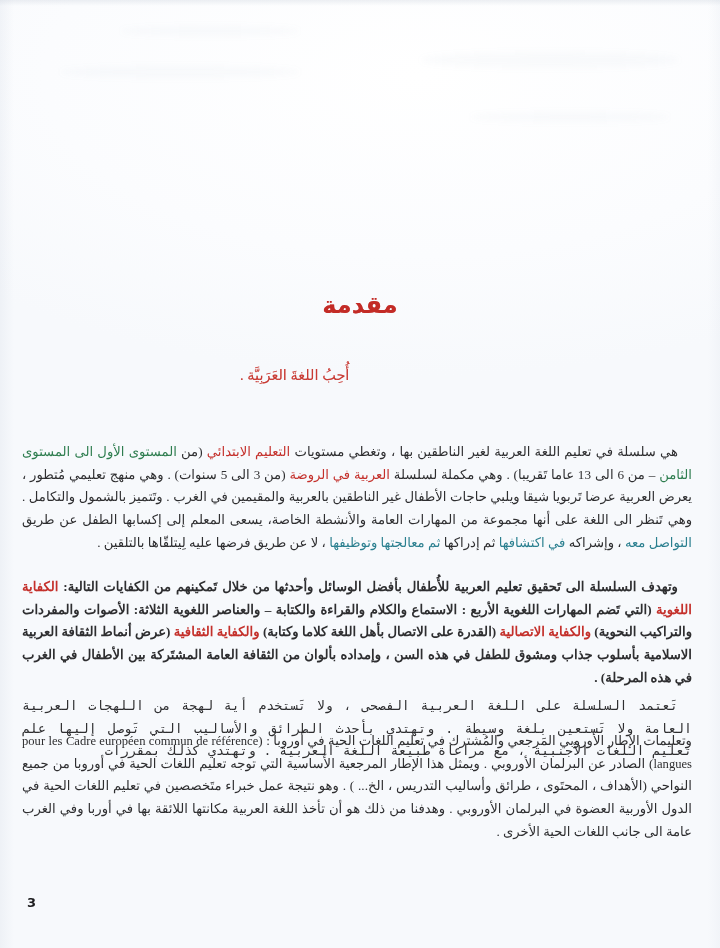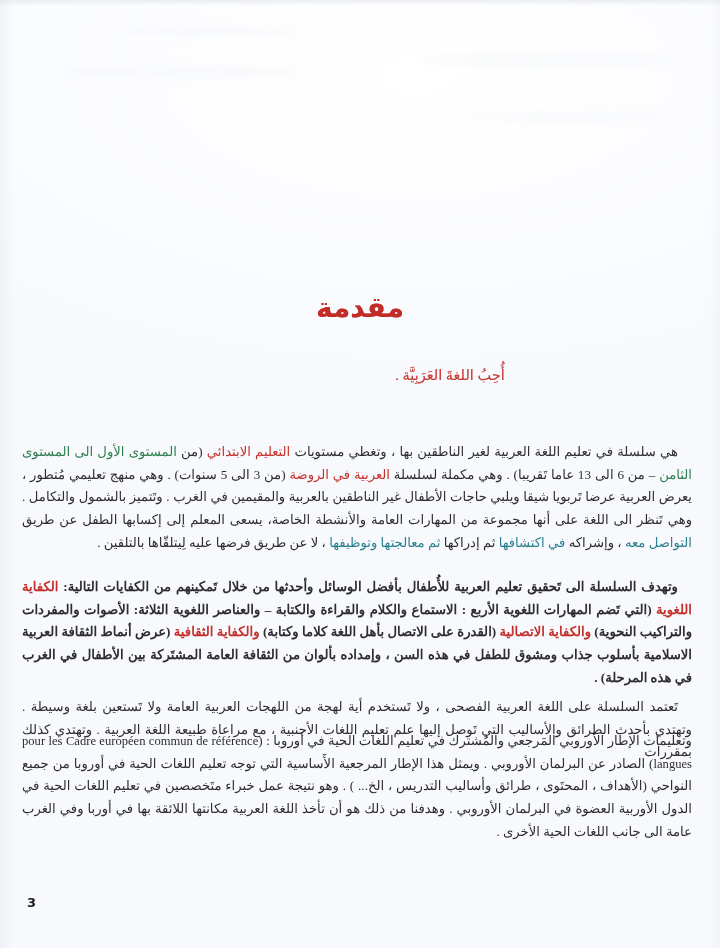--- a/index.html
+++ b/index.html
@@ -54,53 +54,53 @@
   }
 
   .doc-title {
     position: absolute;
     top: 291px;
     right: 0;
     left: 0;
     text-align: center;
     font-family: "DejaVu Sans", "Liberation Sans", sans-serif;
     font-weight: bold;
-    font-size: 28px;
+    font-size: 24px;
     letter-spacing: -0.3px;
     color: #c32b26;
     text-shadow: 0 0 .6px rgba(195,43,38,.55);
   }
 
   .subtitle {
     position: absolute;
     top: 367px;
     right: 60px;
     width: 420px;
-    text-align: center;
+    text-align: left;
     font-size: 14.5px;
     color: #c93a33;
     font-family: "Liberation Serif", serif;
     text-shadow: 0 0 .5px rgba(201,58,51,.35);
   }
 
   .body-block {
     position: absolute;
     right: 28px;
     left: 22px;
     text-align: justify;
     text-align-last: right;
     font-size: 13.2px;
     line-height: 22.6px;
     color: #2e2e30;
     font-family: "Liberation Serif", "DejaVu Serif", serif;
   }
 
   .p1 { top: 428px; }
   .p2 { top: 563px; font-weight: bold; }
-  .p3 { top: 683px; }
+  .p3 { top: 683px; font-family: Liberation Mono, monospace; }
   .p4 { top: 717px; }
 
   .indent { display: inline-block; width: 14px; }
 
   .red   { color: #c4302b; }
   .green { color: #2e7d4f; }
   .blue  { color: #2a7f8f; }
 
   .latin {
     font-family: "Liberation Serif", "DejaVu Serif", serif;

